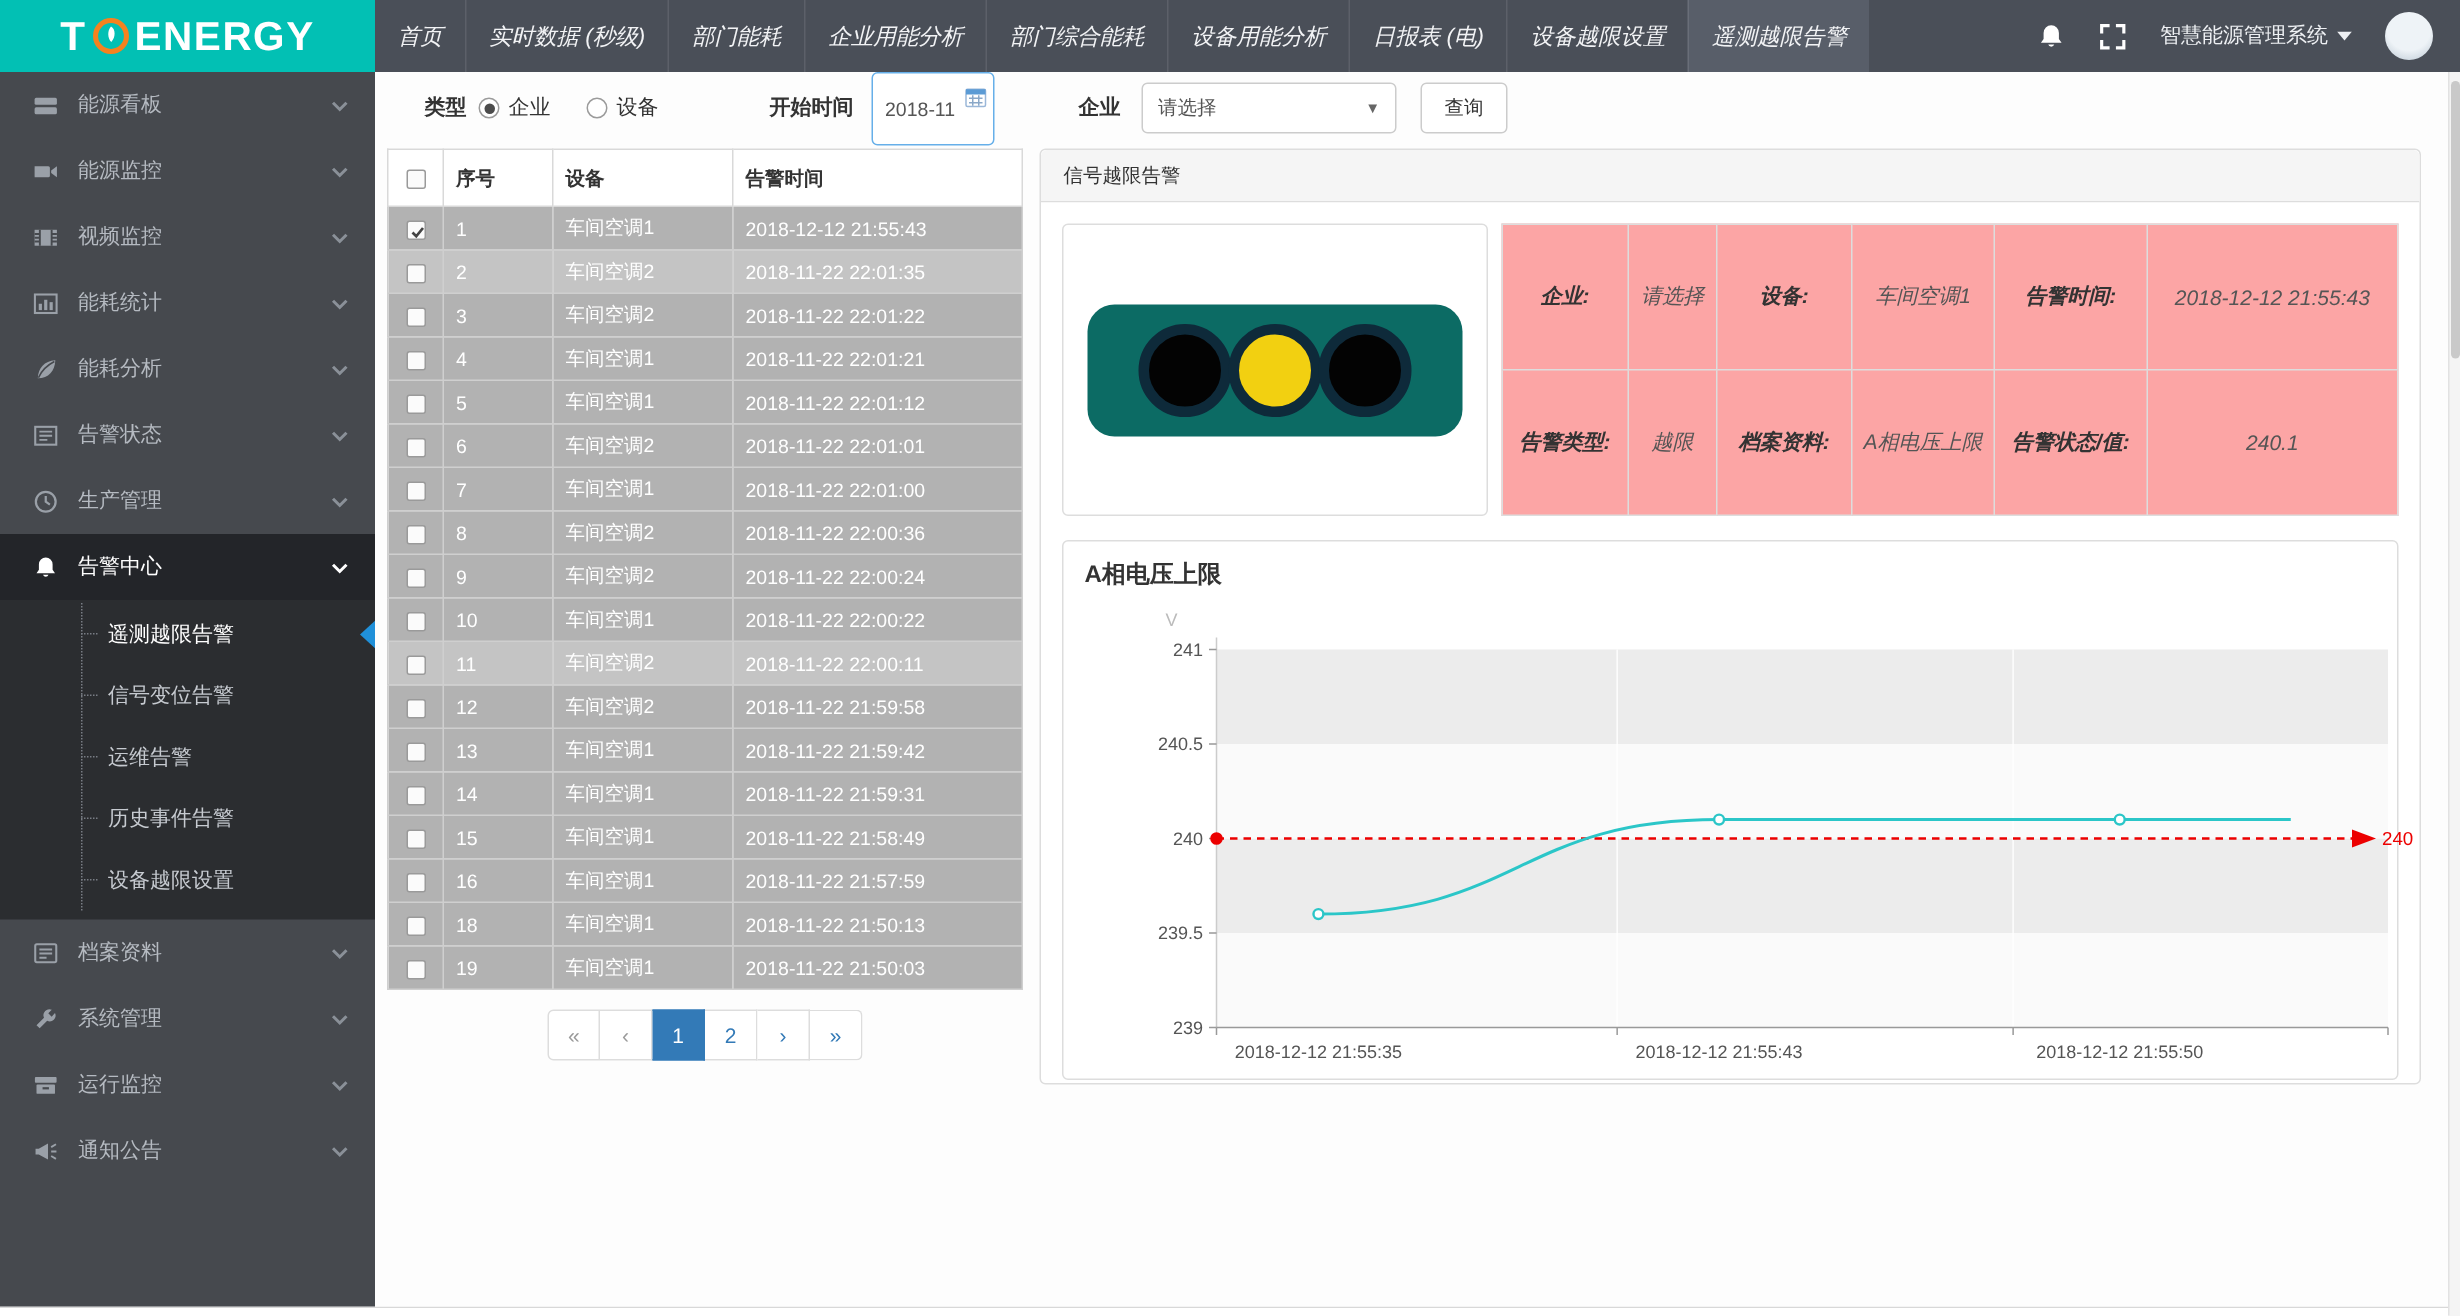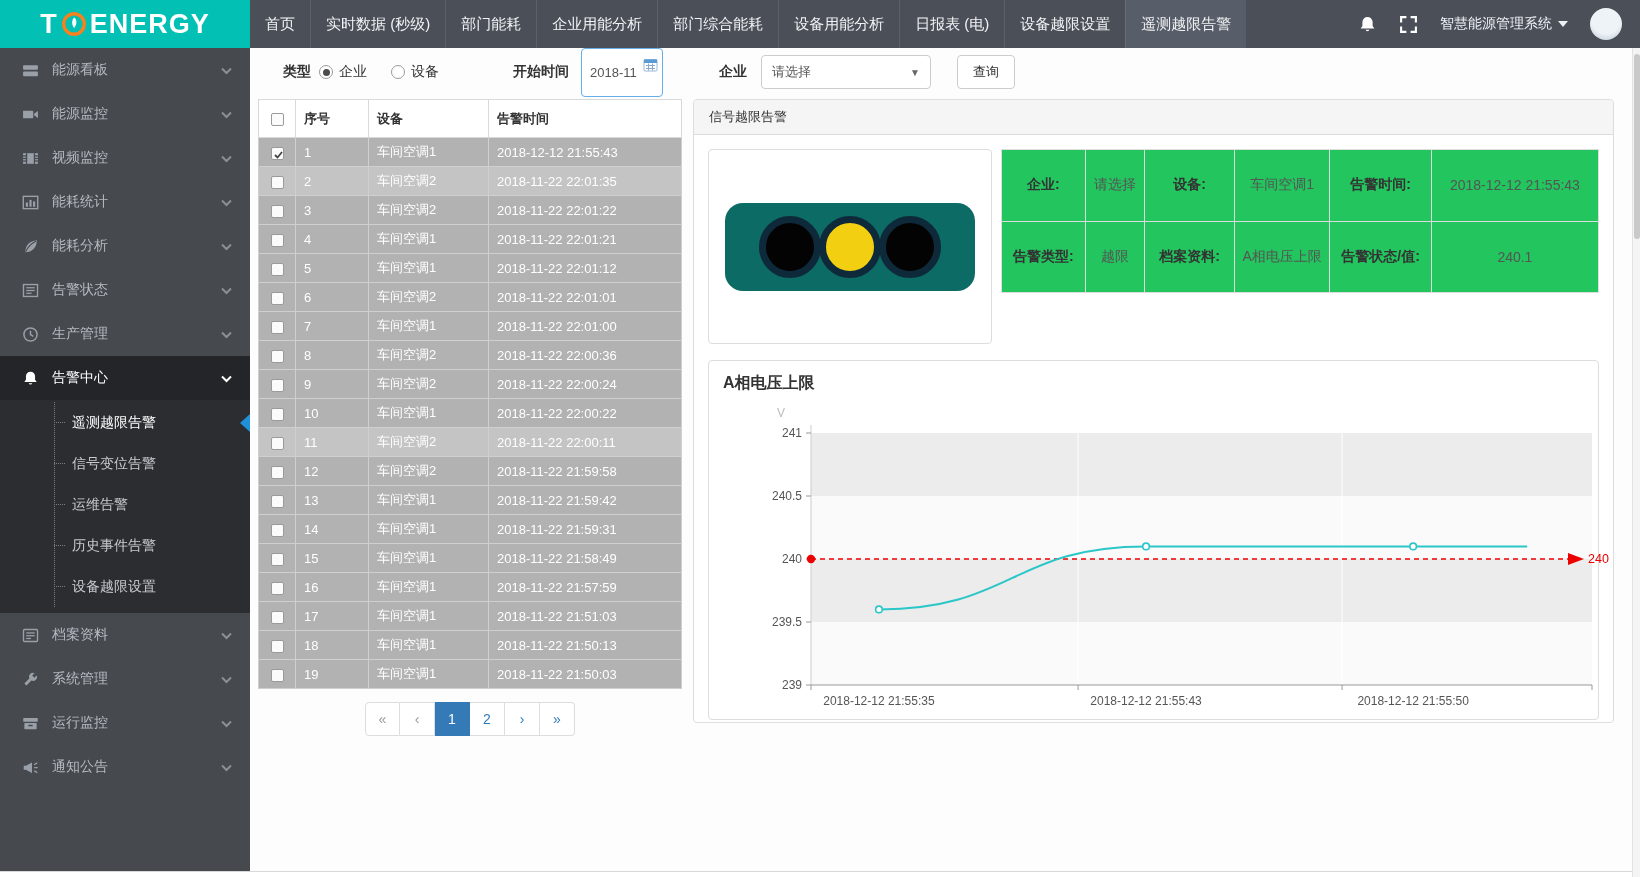--- a/index.html
+++ b/index.html
@@ -5,21 +5,21 @@
   * { margin:0; padding:0; box-sizing:border-box; }
   html,body { width:1640px; height:877px; overflow:hidden; background:#fff;
     font-family:"Liberation Sans","DejaVu Sans",sans-serif; }
 
   
   .topbar { display:flex; height:48px; background:#4a4f58; color:#fff; }
   .logo { width:250px; height:48px; background:#02c0b4; display:flex; align-items:center;
     justify-content:center; gap:2px; font-weight:800; font-size:27px; letter-spacing:1px; color:#fff; }
   .topnav { display:flex; align-items:stretch; flex:1; }
   .topnav .nav-item { display:flex; align-items:center; padding:0 15px; font-size:15px;
-    color:#f2f3f5; cursor:pointer; border-left:1px solid rgba(255,255,255,.10); white-space:nowrap; }
+    color:#f2f3f5; cursor:pointer; border-left:1px solid rgba(255,255,255,.10); white-space:nowrap;font-style:italic; }
   .topnav .nav-item:first-child { border-left:none; }
   .topnav .nav-item.active { background:#585e69; }
   .top-right { display:flex; align-items:center; gap:22px; padding-right:18px; }
   .sysname { font-size:14px; color:#eef0f3; display:flex; align-items:center; gap:6px; cursor:pointer; }
   .avatar { width:32px; height:32px; border-radius:50%;
     background:radial-gradient(circle at 50% 35%, #eef3f7 0 55%, #b9c6d2 100%); }
   .icon-btn { display:flex; align-items:center; cursor:pointer; }
 
   
   .mainrow { display:flex; height:823px; }
@@ -57,21 +57,21 @@
   .date-label { margin-left:56px; }
   .date-input { margin-left:12px; width:82px; height:49px; border:1px solid #66afe9; border-radius:4px;
     padding:0 22px 0 8px; font-size:13px; color:#555; outline:none;
     font-family:"Liberation Sans","DejaVu Sans",sans-serif; }
   .date-wrap { position:relative; display:inline-block; }
   .date-wrap .cal { position:absolute; right:5px; top:9px; }
   .ent-label { margin-left:56px; }
   .select { margin-left:14px; width:170px; height:34px; border:1px solid #ccc; border-radius:4px;
     background:#fff; display:flex; align-items:center; padding:0 10px; font-size:13px; color:#555; cursor:pointer; }
   .select .sel-caret { margin-left:auto; color:#666; font-size:10px; }
-  .search-btn { margin-left:26px; height:34px; padding:0 15px; background:#fff; border:1px solid #ccc;
+  .search-btn { margin-left:16px; height:34px; padding:0 15px; background:#fff; border:1px solid #ccc;
     border-radius:4px; font-size:13px; color:#333; cursor:pointer;
     font-family:"Liberation Sans","DejaVu Sans",sans-serif; }
 
   .main-cols { display:flex; align-items:flex-start; padding:3px 0 0 8px; }
 
   
   .left-col { width:424px; flex:none; }
   table.alarms { width:424px; border-collapse:collapse; background:#fff; font-size:13px; }
   table.alarms th { background:#fff; color:#333; font-weight:bold; text-align:left; height:38px;
     padding:0 8px; border:1px solid #d9d9d9; font-size:13px; }
@@ -100,21 +100,21 @@
     border-radius:4px 4px 0 0; display:flex; align-items:center; padding:0 15px;
     font-size:13px; color:#333; }
   .panel-body { padding:14px; }
   .row1 { display:flex; gap:9px; }
   .light-card { width:284px; height:195px; border:1px solid #ddd; border-radius:4px;
     display:flex; align-items:center; justify-content:center; flex:none; }
   .tl-body { width:250px; height:88px; border-radius:18px; display:flex; align-items:center;
     justify-content:center; }
   .lamp { width:62px; height:62px; border-radius:50%; border-style:solid; border-width:7px; margin:0 -1px; }
 
-  .info-table { flex:1; height:144px; border-collapse:collapse; background:#22c55e; }
+  .info-table { flex:1; height:195px; border-collapse:collapse; background:#fca5a5;font-style:italic; }
   .info-table td { border:1px solid #ddd; text-align:center; font-size:14px; color:#555; padding:4px; }
   .info-table td.lbl { font-weight:bold; color:#333; }
   .iw0{width:14%;} .iw1{width:10%;} .iw2{width:15%;} .iw3{width:16%;} .iw4{width:17%;} .iw5{width:28%;}
 
   .chart-card { margin-top:16px; height:360px; border:1px solid #ddd; border-radius:4px; padding:12px 0 0 14px; }
   .chart-title { font-size:16px; font-weight:bold; color:#333; margin-bottom:0; }
   #chart-svg { display:block; }
 
   
   .vscroll { position:fixed; right:0; top:48px; width:8px; height:829px; background:#f4f4f4;
@@ -470,26 +470,20 @@
                 <td>2018-11-22 21:58:49</td>
               </tr>
               <tr class="row">
                 <td class="col-chk"><span class="chk"></span></td>
                 <td>16</td>
                 <td>车间空调1</td>
                 <td>2018-11-22 21:57:59</td>
               </tr>
               <tr class="row">
                 <td class="col-chk"><span class="chk"></span></td>
-                <td>17</td>
-                <td>车间空调1</td>
-                <td>2018-11-22 21:51:03</td>
-              </tr>
-              <tr class="row">
-                <td class="col-chk"><span class="chk"></span></td>
                 <td>18</td>
                 <td>车间空调1</td>
                 <td>2018-11-22 21:50:13</td>
               </tr>
               <tr class="row">
                 <td class="col-chk"><span class="chk"></span></td>
                 <td>19</td>
                 <td>车间空调1</td>
                 <td>2018-11-22 21:50:03</td>
               </tr>

